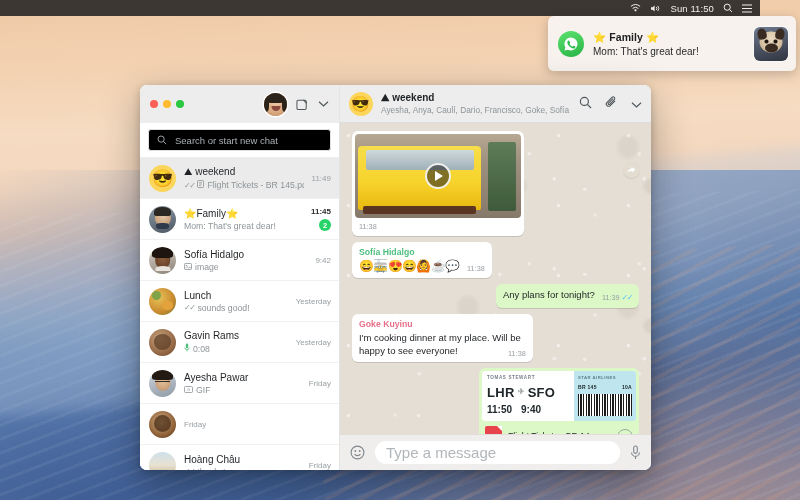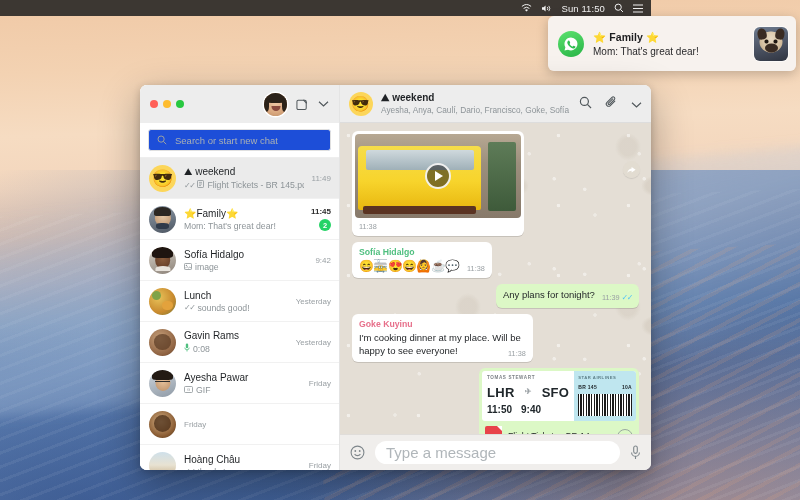--- a/index.html
+++ b/index.html
@@ -38,21 +38,21 @@
     transform: rotate(-3deg);
   }
   .wave-crest {
     position: absolute; left: -5%; width: 115%; height: 200px; bottom: 120px;
     background: linear-gradient(170deg, rgba(255,255,255,0) 0%, rgba(180,200,225,.35) 50%, rgba(255,255,255,0) 100%);
     transform: rotate(-5deg); filter: blur(6px);
   }
 
   
   .menubar {
-    position: absolute; top: 0; left: 0; width: 651px; height: 16px;
+    position: absolute; top: 0; left: 0; width: 760px; height: 16px;
     background: rgba(45,42,40,.92);
     display: flex; align-items: center; justify-content: flex-end;
     padding-right: 8px; gap: 9px;
     color: #ffffff; font-size: 9px;
   }
   .menubar .mb-item { display: flex; align-items: center; opacity: .93; }
   .mb-clock { font-size: 9.5px; letter-spacing: .1px; }
 
   
   .notification {
@@ -128,21 +128,21 @@
   .me-hair::before { left: 0; border-radius: 40% 10% 40% 10%; }
   .me-hair::after { right: 0; border-radius: 10% 40% 10% 40%; }
   .me-smile {
     position: absolute; left: 50%; top: 60%; transform: translateX(-50%);
     width: 9px; height: 5px; border-radius: 0 0 9px 9px; background: #8a4a3e;
   }
   .hdr-icon { color: #51585c; display: flex; align-items: center; cursor: default; }
 
   .search-wrap { padding: 6px 8px; background: #fff; border-bottom: 1px solid #eee; flex-shrink: 0; }
   .search-box {
-    height: 22px; background: #1d4ed8; border: 1px solid #e0e0e0; border-radius: 3px;
+    height: 22px; background: #000000; border: 1px solid #e0e0e0; border-radius: 3px;
     display: flex; align-items: center; padding: 0 8px; gap: 8px; text-align: center;
   }
   .search-ph { font-size: 9.5px; color: #a9b0b4; }
 
   .chat-list { flex: 1; overflow: hidden; position: relative; }
   .chat-row {
     display: flex; align-items: center; height: 41px; padding: 0 8px 0 9px; gap: 8px;
     border-bottom: 1px solid #f1f1f1; background: #fff;
   }
   .chat-row.active { background: #ebebeb; }
@@ -256,21 +256,21 @@
   .emoji-line { font-size: 12px; line-height: 1.1; letter-spacing: -.5px; }
 
   
   .bubble.ticket { padding: 0; width: 160px; max-width: 160px; overflow: hidden; background: #dcf8c6; }
   .boarding {
     display: flex; background: #fff; margin: 3px 3px 0 3px; border-radius: 3px; overflow: hidden;
   }
   .bp-left { flex: 1; padding: 4px 5px 5px 5px; }
   .bp-name { font-size: 4.6px; color: #7d8287; letter-spacing: .6px; font-weight: bold; }
   .bp-route { font-size: 13px; font-weight: bold; color: #20272b; letter-spacing: .3px;
-              display: flex; align-items: center; gap: 10px; margin-top: 2px; }
+              display: flex; align-items: center; gap: 3px; margin-top: 2px; }
   .bp-arrow { font-size: 8px; color: #9aa0a4; }
   .bp-times { display: flex; gap: 9px; font-size: 10px; font-weight: bold; color: #20272b; margin-top: 2px; }
   .bp-right { width: 62px; background: #bfe6ef; padding: 4px 4px 5px 4px; }
   .bp-air { font-size: 4.2px; color: #5d7f88; letter-spacing: .5px; font-weight: bold; }
   .bp-codes { display: flex; justify-content: space-between; font-size: 5px; font-weight: bold;
               color: #20272b; margin-top: 3px; letter-spacing: .3px; }
   .barcode {
     margin-top: 3px; height: 22px; width: 100%;
     background: repeating-linear-gradient(90deg,
       #1a1a1a 0px, #1a1a1a 1px, #fff 1px, #fff 2px,

